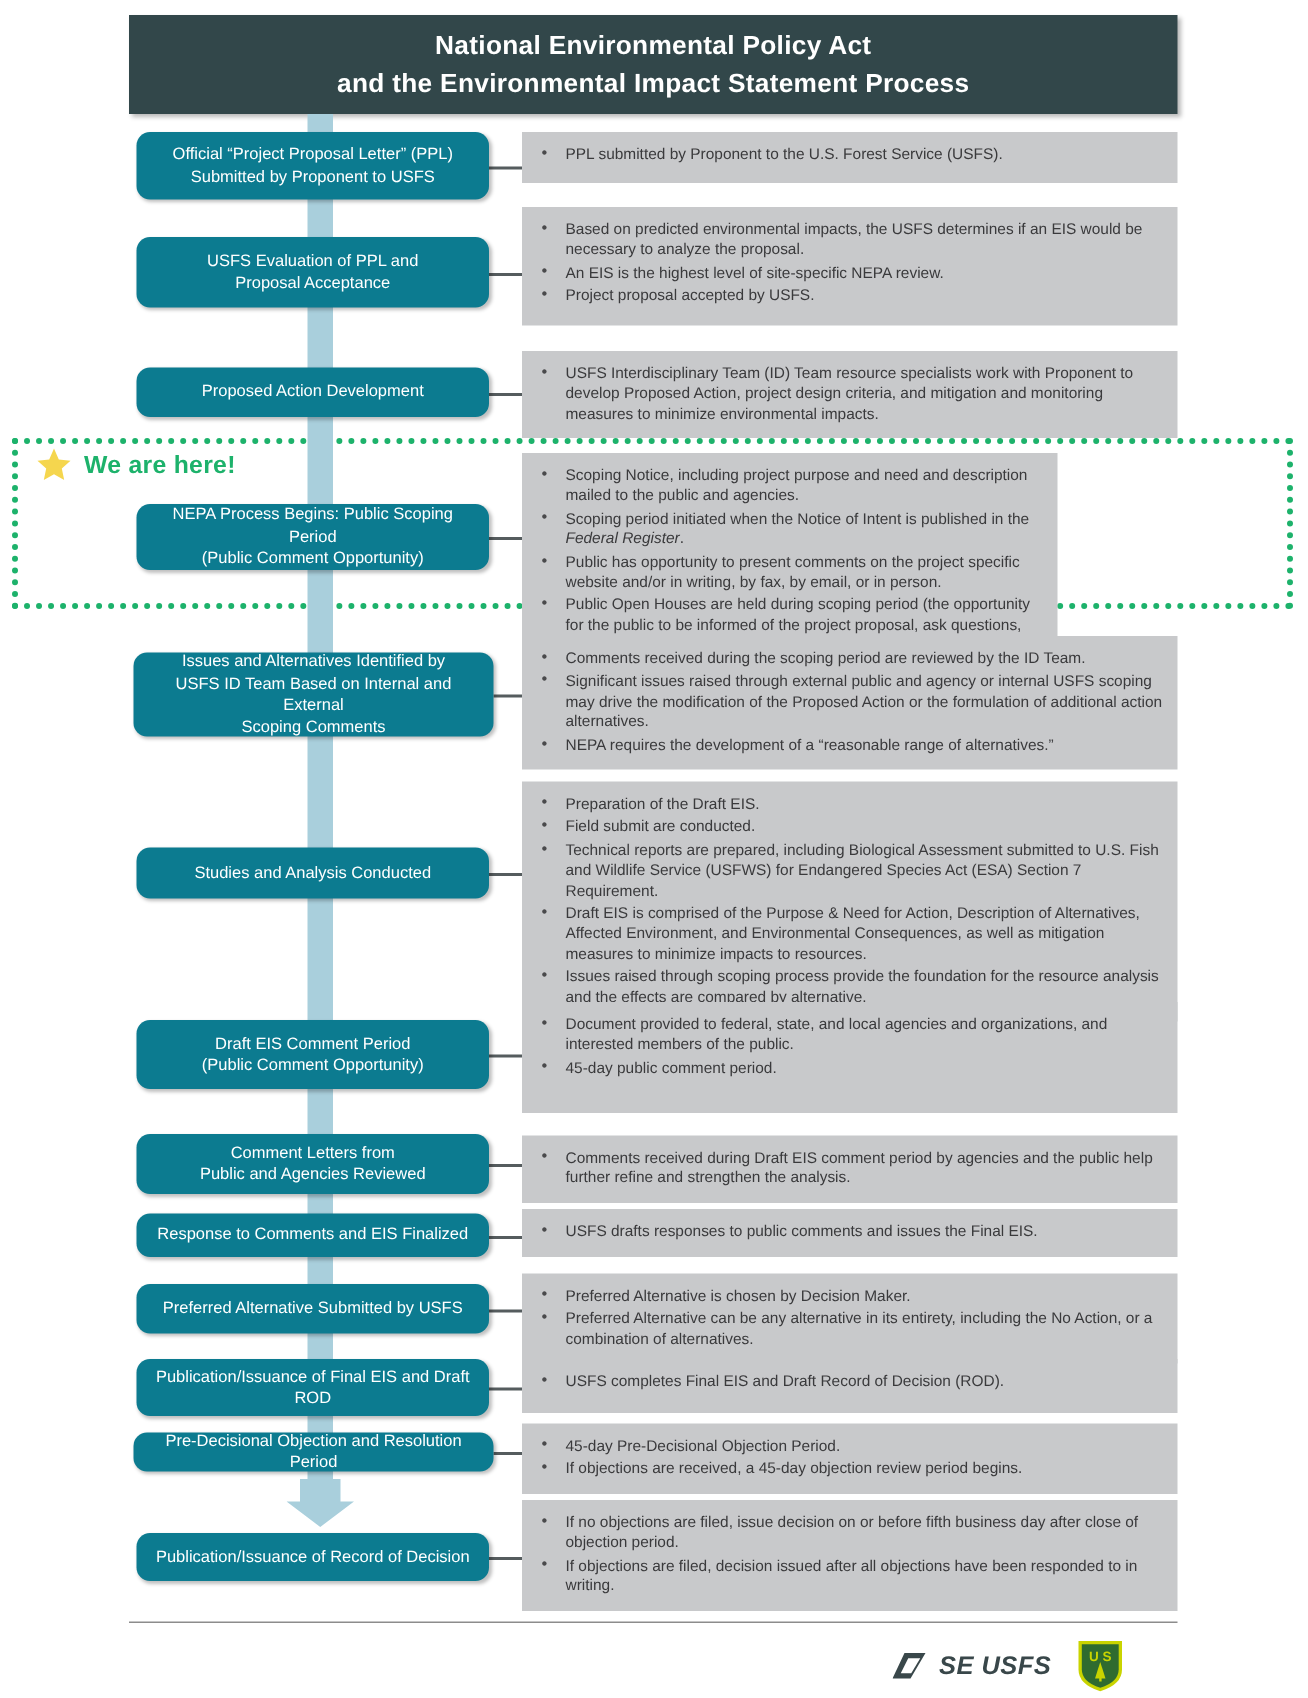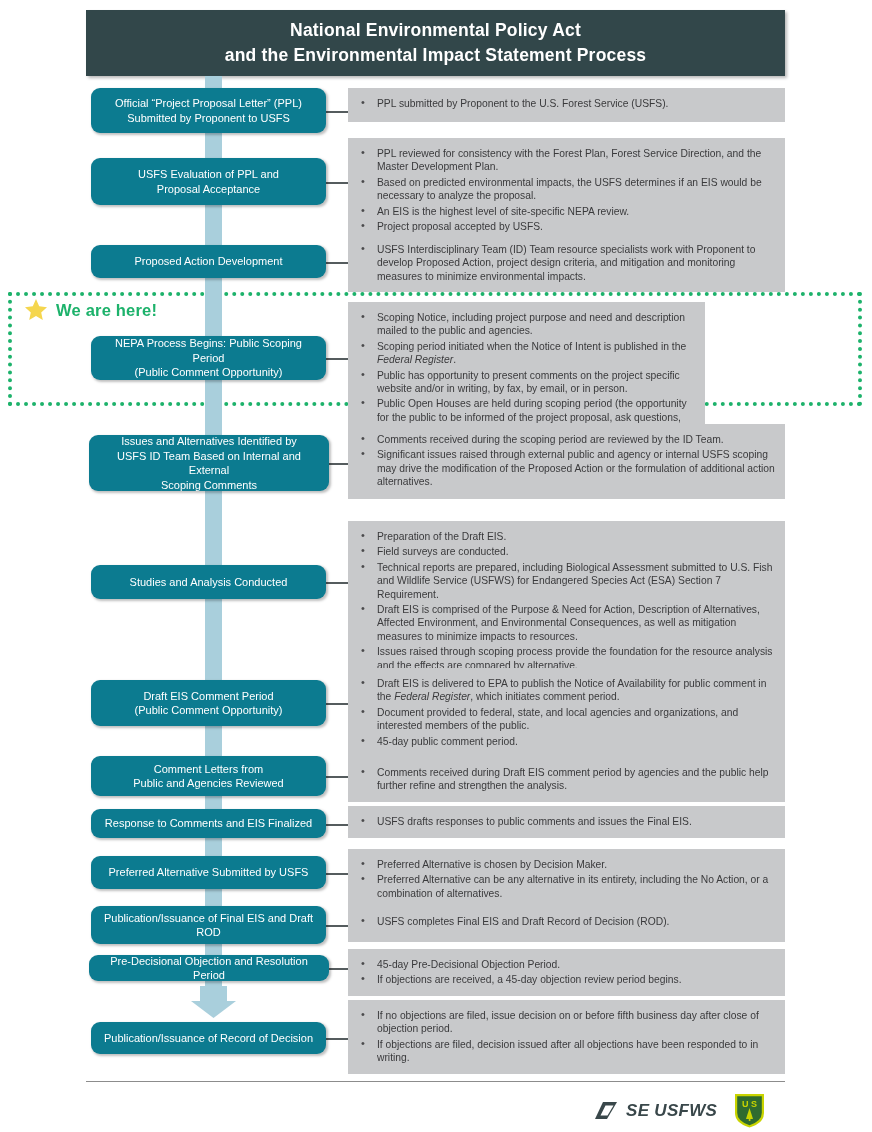--- a/index.html
+++ b/index.html
@@ -169,21 +169,20 @@
         <ul>
           <li>PPL submitted by Proponent to the U.S. Forest Service (USFS).</li>
         </ul>
       </div>
       <div class="pill" style="left: 91px; top: 158px; width: 235px; height: 47px;">
         <span>USFS Evaluation of PPL and<br>Proposal Acceptance</span>
       </div>
       <div class="leader" style="left: 326px; width: 22px; top: 182px;"></div>
       <div class="panel" style="left: 348px; top: 138px; width: 437px; min-height: 79px;">
         <ul>
-          <li>PPL reviewed for consistency with the Forest Plan, Forest Service Direction, and the Master Development Plan.</li>
           <li>Based on predicted environmental impacts, the USFS determines if an EIS would be necessary to analyze the proposal.</li>
           <li>An EIS is the highest level of site-specific NEPA review.</li>
           <li>Project proposal accepted by USFS.</li>
         </ul>
       </div>
       <div class="pill" style="left: 91px; top: 245px; width: 235px; height: 33px;">
         <span>Proposed Action Development</span>
       </div>
       <div class="leader" style="left: 326px; width: 22px; top: 262px;"></div>
       <div class="panel" style="left: 348px; top: 234px; width: 437px; min-height: 56px;">
@@ -204,42 +203,42 @@
         </ul>
       </div>
       <div class="pill" style="left: 89px; top: 435px; width: 240px; height: 56px;">
         <span>Issues and Alternatives Identified by<br>USFS ID Team Based on Internal and External<br>Scoping Comments</span>
       </div>
       <div class="leader" style="left: 329px; width: 19px; top: 463px;"></div>
       <div class="panel" style="left: 348px; top: 424px; width: 437px; min-height: 75px;">
         <ul>
           <li>Comments received during the scoping period are reviewed by the ID Team.</li>
           <li>Significant issues raised through external public and agency or internal USFS scoping may drive the modification of the Proposed Action or the formulation of additional action alternatives.</li>
+          <li>NEPA requires the development of a “reasonable range of alternatives.”</li>
         </ul>
       </div>
       <div class="pill" style="left: 91px; top: 565px; width: 235px; height: 34px;">
         <span>Studies and Analysis Conducted</span>
       </div>
       <div class="leader" style="left: 326px; width: 22px; top: 582px;"></div>
       <div class="panel" style="left: 348px; top: 521px; width: 437px; min-height: 124px;">
         <ul>
           <li>Preparation of the Draft EIS.</li>
-          <li>Field surveys are conducted.</li>
+          <li>Field submit are conducted.</li>
           <li>Technical reports are prepared, including Biological Assessment submitted to U.S. Fish and Wildlife Service (USFWS) for Endangered Species Act (ESA) Section 7 Requirement.</li>
           <li>Draft EIS is comprised of the Purpose &amp; Need for Action, Description of Alternatives, Affected Environment, and Environmental Consequences, as well as mitigation measures to minimize impacts to resources.</li>
           <li>Issues raised through scoping process provide the foundation for the resource analysis and the effects are compared by alternative.</li>
         </ul>
       </div>
       <div class="pill" style="left: 91px; top: 680px; width: 235px; height: 46px;">
         <span>Draft EIS Comment Period<br>(Public Comment Opportunity)</span>
       </div>
       <div class="leader" style="left: 326px; width: 22px; top: 703px;"></div>
       <div class="panel" style="left: 348px; top: 668px; width: 437px; min-height: 74px;">
         <ul>
-          <li>Draft EIS is delivered to EPA to publish the Notice of Availability for public comment in the <i>Federal Register</i>, which initiates comment period.</li>
           <li>Document provided to federal, state, and local agencies and organizations, and interested members of the public.</li>
           <li>45-day public comment period.</li>
         </ul>
       </div>
       <div class="pill" style="left: 91px; top: 756px; width: 235px; height: 40px;">
         <span>Comment Letters from<br>Public and Agencies Reviewed</span>
       </div>
       <div class="leader" style="left: 326px; width: 22px; top: 776px;"></div>
       <div class="panel" style="left: 348px; top: 757px; width: 437px; min-height: 44px;">
         <ul>
@@ -296,21 +295,21 @@
       </div>
     </div>
 
   <div class="footer-rule"></div>
   <div class="footer-logos">
     <div class="se-logo">
       <svg width="26" height="19" viewBox="0 0 26 19">
         <polygon points="8,1 22,1 12,18 0,18" fill="#39474a"></polygon>
         <polygon points="10.5,4.5 18.5,4.5 12.5,14.5 5.5,14.5" fill="#ffffff"></polygon>
       </svg>
-      <div class="se-text">SE USFWS</div>
+      <div class="se-text">SE USFS</div>
     </div>
     <svg class="usfs-badge" viewBox="0 0 33 37">
       <path d="M2 2 H31 V21 Q31 31 16.5 35.5 Q2 31 2 21 Z" fill="#c9d400"></path>
       <path d="M4.2 4.2 H28.8 V20.8 Q28.8 29.3 16.5 33.2 Q4.2 29.3 4.2 20.8 Z" fill="#2f6b2f"></path>
       <text x="16.5" y="15" font-family="Liberation Sans, sans-serif" font-size="9" font-weight="bold" fill="#c9d400" text-anchor="middle">U S</text>
       <path d="M16.5 16 L20 27 H13 Z" fill="#c9d400"></path>
       <rect x="15.8" y="25" width="1.6" height="4" fill="#c9d400"></rect>
     </svg>
   </div>
 

